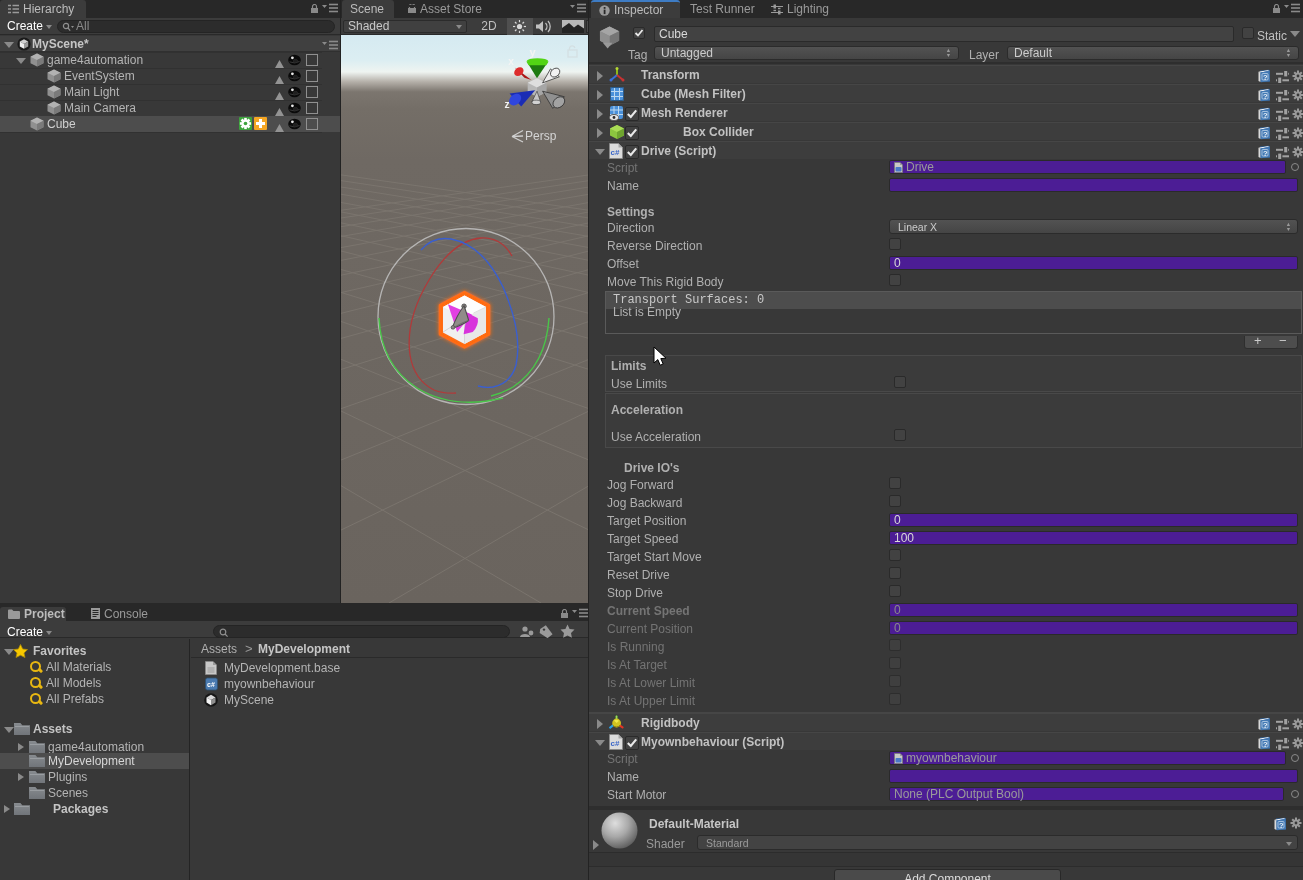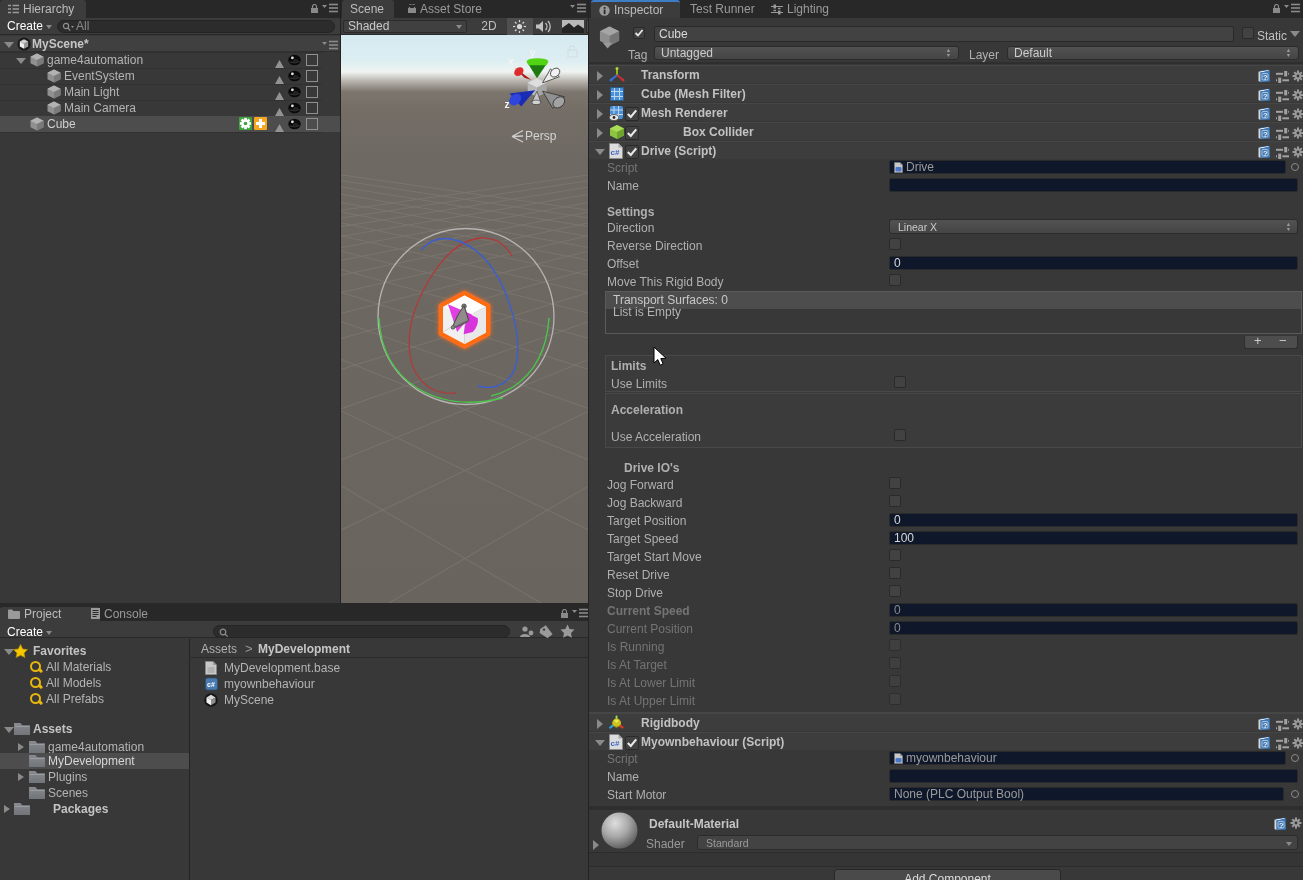--- a/index.html
+++ b/index.html
@@ -19,21 +19,21 @@
 .sel{background:#4d4d4d;}
 .bold{font-weight:bold;}
 .lockmenu{position:absolute;top:4px;color:#8a8a8a;font-size:10px;}
 
 .comp-h{position:absolute;left:0;right:0;height:18px;line-height:18px;background:#3d3d3d;
 border-top:1px solid #464646;}
 .comp-h .cb{width:14px;height:14px;top:2px;}
 .comp-h .cb svg{width:12px;height:12px;}
 .lbl{position:absolute;color:#b0b0b0;white-space:nowrap;}
 .lbl.dis{color:#747474;}
-.fld{position:absolute;background:#0f172a;border:1px solid #2a2a2a;border-radius:2px;
+.fld{position:absolute;background:#4c1d95;border:1px solid #2a2a2a;border-radius:2px;
 color:#d8d8d8;line-height:12px;padding:0 4px;white-space:nowrap;}
 .fld.dis{color:#8a8a8a;}
 .drop{position:absolute;background:linear-gradient(#525252,#454545);border:1px solid #2b2b2b;border-radius:3px;
 color:#cccccc;white-space:nowrap;}
 .cb{position:absolute;width:12px;height:12px;background:#424242;border:1px solid #2a2a2a;
 border-radius:2px;}
 .arrow-r{display:inline-block;width:0;height:0;border-left:6px solid #8a8a8a;
 border-top:5px solid transparent;border-bottom:5px solid transparent;}
 .arrow-d{display:inline-block;width:0;height:0;border-top:6px solid #8a8a8a;
 border-left:5px solid transparent;border-right:5px solid transparent;}
@@ -409,21 +409,21 @@
       </g>
 
       <text x="184" y="105" fill="#d4d4d4" font-size="12" font-family="Liberation Sans">Persp</text>
       <path d="M182 101 L171 101.5 M182 95.5 L171 101.5 M182 107 L171 101.5" stroke="#cfcfcf" stroke-width="1.3" fill="none"></path>
     </svg>
   </div>
 </div>
 
 <div class="panel" id="proj" style="left:0;top:603px;width:588px;height:277px;">
   <div class="tabstrip"></div>
-  <div class="tab active" style="left:0;width:100px;top:4px;height:14px;line-height:14px;">
+  <div class="tab active" style="left:0;width:66px;top:4px;height:14px;line-height:14px;font-weight:bold;">
     <svg width="12" height="10" style="margin-right:4px;vertical-align:-1px;" viewBox="0 0 12 10">
         <path d="M0 1.5 A1 1 0 0 1 1 0.5 L4 0.5 L5.5 2 L11 2 A1 1 0 0 1 12 3 L12 9 A1 1 0 0 1 11 10 L1 10 A1 1 0 0 1 0 9 Z" fill="#9a9a9a"></path>
       </svg>Project</div>
   <div class="tab" style="left:83px;width:76px;top:4px;height:14px;line-height:14px;">
     <svg width="9" height="11" style="margin-right:4px;vertical-align:-1px;" viewBox="0 0 9 11">
         <rect x="0" y="0" width="9" height="11" fill="#9a9a9a"></rect>
         <g stroke="#282828" stroke-width="1">
           <line x1="1.5" y1="2.5" x2="7.5" y2="2.5"></line>
           <line x1="1.5" y1="4.5" x2="7.5" y2="4.5"></line>
           <line x1="1.5" y1="6.5" x2="7.5" y2="6.5"></line>
@@ -876,21 +876,21 @@
   <div class="lbl" style="left:18px;top:205px;font-weight:bold;">Settings</div>
   <div class="lbl" style="left:18px;top:221px;">Direction</div>
   <div class="drop" style="left:300px;right:5px;top:219px;height:15px;line-height:14px;padding-left:8px;font-size:10.5px;">Linear X<span class="updn" style="right:5px;top:1.5px;width:7px;">▲<br>▼</span></div>
   <div class="lbl" style="left:18px;top:239px;">Reverse Direction</div>
   <span class="cb" style="left:300px;top:238px;"></span>
   <div class="lbl" style="left:18px;top:257px;">Offset</div>
   <div class="fld" style="left:300px;right:5px;top:256px;height:14px;line-height:12px;">0</div>
   <div class="lbl" style="left:18px;top:275px;">Move This Rigid Body</div>
   <span class="cb" style="left:300px;top:274px;"></span>
   <div class="abs" style="left:16px;top:291px;right:1px;height:43px;border:1px solid #5a5a5a;background:#383838;">
-<div class="abs" style="left:0;top:0;right:0;height:17px;background:#4d4d4d;line-height:17px;color:#c8c8c8;padding-left:7px;">Transport Surfaces: 0</div>
+<div class="abs" style="left:0;top:0;right:0;height:17px;background:#4d4d4d;line-height:17px;color:#c8c8c8;padding-left:7px;font-family:Liberation Mono, monospace;">Transport Surfaces: 0</div>
 <div class="abs" style="left:7px;top:13px;color:#b4b4b4;">List is Empty</div>
     </div>
   <div class="abs" style="right:5px;top:336px;width:54px;height:13px;background:#4d4d4d;border:1px solid #2e2e2e;border-top:none;border-radius:0 0 3px 3px;color:#cccccc;">
 <span class="abs" style="left:9px;top:-3px;font-size:13px;">+</span>
       <span class="abs" style="left:34px;top:-3px;font-size:13px;">−</span>
     </div>
   <div class="abs" style="left:16px;top:355px;right:1px;height:37px;border:1px solid #494949;background:rgba(255,255,255,0.02);"></div>
   <div class="lbl" style="left:22px;top:359px;font-weight:bold;">Limits</div>
   <div class="lbl" style="left:22px;top:377px;">Use Limits</div>
   <span class="cb" style="left:305px;top:376px;"></span>

